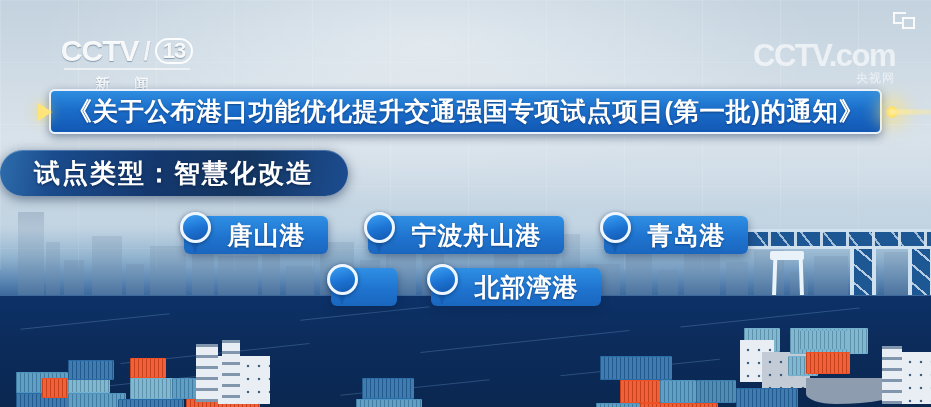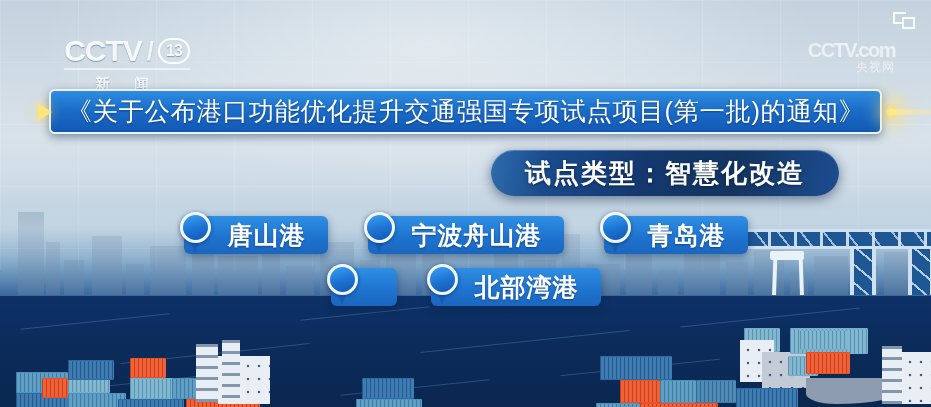--- a/index.html
+++ b/index.html
@@ -106,34 +106,34 @@
   
   .cctv-bug{ position:absolute; left:52px; top:36px; width:150px; text-align:center; color:#f2f7fb; }
   .cctv-bug .row1{
     font-size:30px; font-weight:700; letter-spacing:-1px; line-height:1;
     color:rgba(255,255,255,.92);
     text-shadow:0 1px 1px rgba(60,90,120,.5);
     display:flex; align-items:center; justify-content:center; gap:5px;
   }
   .cctv-bug .num{
     display:inline-block; border:2px solid rgba(255,255,255,.9);
-    border-radius:13px; padding:0 6px; font-size:16px; line-height:22px;
+    border-radius:13px; padding:0 6px; font-size:22px; line-height:22px;
   }
   .cctv-bug .slash{ font-size:26px; opacity:.9; }
   .cctv-bug .row2{
     margin-top:5px; font-size:15px; letter-spacing:10px; font-weight:700;
     color:rgba(255,255,255,.88); text-shadow:0 1px 1px rgba(60,90,120,.4);
   }
   .cctv-bug .underline{
     width:126px; height:2px; margin:2px auto 0; background:rgba(255,255,255,.55);
   }
 
   
   .wm{ position:absolute; right:36px; top:40px; color:rgba(255,255,255,.62); }
-  .wm .a{ font-size:20px; font-weight:700; letter-spacing:-1.5px; line-height:1; }
+  .wm .a{ font-size:31px; font-weight:700; letter-spacing:-1.5px; line-height:1; }
   .wm .b{ font-size:12px; letter-spacing:1px; margin-top:-1px; text-align:right;}
   .corner-mark{
     position:absolute; right:16px; top:12px; width:22px; height:17px;
   }
   .corner-mark i{ position:absolute; background:rgba(255,255,255,.85); }
 
   
   .ministry{
     position:absolute; top:48px; left:0; width:931px; text-align:center;
     font-size:29px; font-weight:700; letter-spacing:2px;
@@ -147,21 +147,21 @@
   
   .banner-wrap{ position:absolute; top:89px; left:0; width:931px; display:flex; justify-content:center; align-items:center; }
   .banner{
     position:relative; height:45px; padding:0 16px;
     display:flex; align-items:center; justify-content:center;
     background:linear-gradient(180deg,#2f8de0 0%,#1a6dc9 46%,#1258b4 100%);
     border:2px solid #eaf3fb; border-radius:6px;
     box-shadow:0 3px 10px rgba(6,30,70,.45);
   }
   .banner .txt{
-    font-size:25.5px; font-weight:400; color:#ffffff; letter-spacing:.5px;
+    font-size:25.5px; font-weight:700; color:#ffffff; letter-spacing:.5px;
     white-space:nowrap; text-shadow:0 1px 2px rgba(5,35,80,.55);
   }
   .arrow-l{
     position:absolute; left:-13px; top:50%; transform:translateY(-50%);
     width:0;height:0; border-top:9px solid transparent; border-bottom:9px solid transparent;
     border-left:14px solid #ffe47a;
     filter:drop-shadow(0 0 7px rgba(255,220,90,.95));
   }
   .spark-r{
     position:absolute; right:-20px; top:50%; transform:translateY(-50%);
@@ -169,21 +169,21 @@
     background:radial-gradient(circle,#fff6c0 0%,#ffe066 40%,rgba(255,215,80,0) 72%);
     box-shadow:0 0 16px 7px rgba(255,225,110,.55);
   }
   .spark-trail{
     position:absolute; right:-88px; top:50%; transform:translateY(-50%);
     width:78px; height:5px; border-radius:3px;
     background:linear-gradient(90deg, rgba(255,235,150,.75), rgba(255,235,150,0));
   }
 
   
-  .pill-wrap{ position:absolute; top:150px; left:0; width:839px; display:flex; justify-content:flex-end; }
+  .pill-wrap{ position:absolute; top:150px; left:0; width:839px; display:flex; justify-content:flex-start; }
   .pill{
     position:relative; height:46px; padding:0 34px;
     display:flex; align-items:center; border-radius:23px;
     background:linear-gradient(100deg,#2e6dad 0%,#1a4b8c 16%,#14386e 44%,#13355f 70%,#1c4d91 100%);
     box-shadow:0 3px 12px rgba(5,25,60,.5), inset 0 1px 0 rgba(160,200,240,.35);
   }
   .pill .txt{
     font-size:26px; font-weight:700; color:#fff; letter-spacing:2px; white-space:nowrap;
     text-shadow:0 1px 3px rgba(0,20,50,.6);
   }

